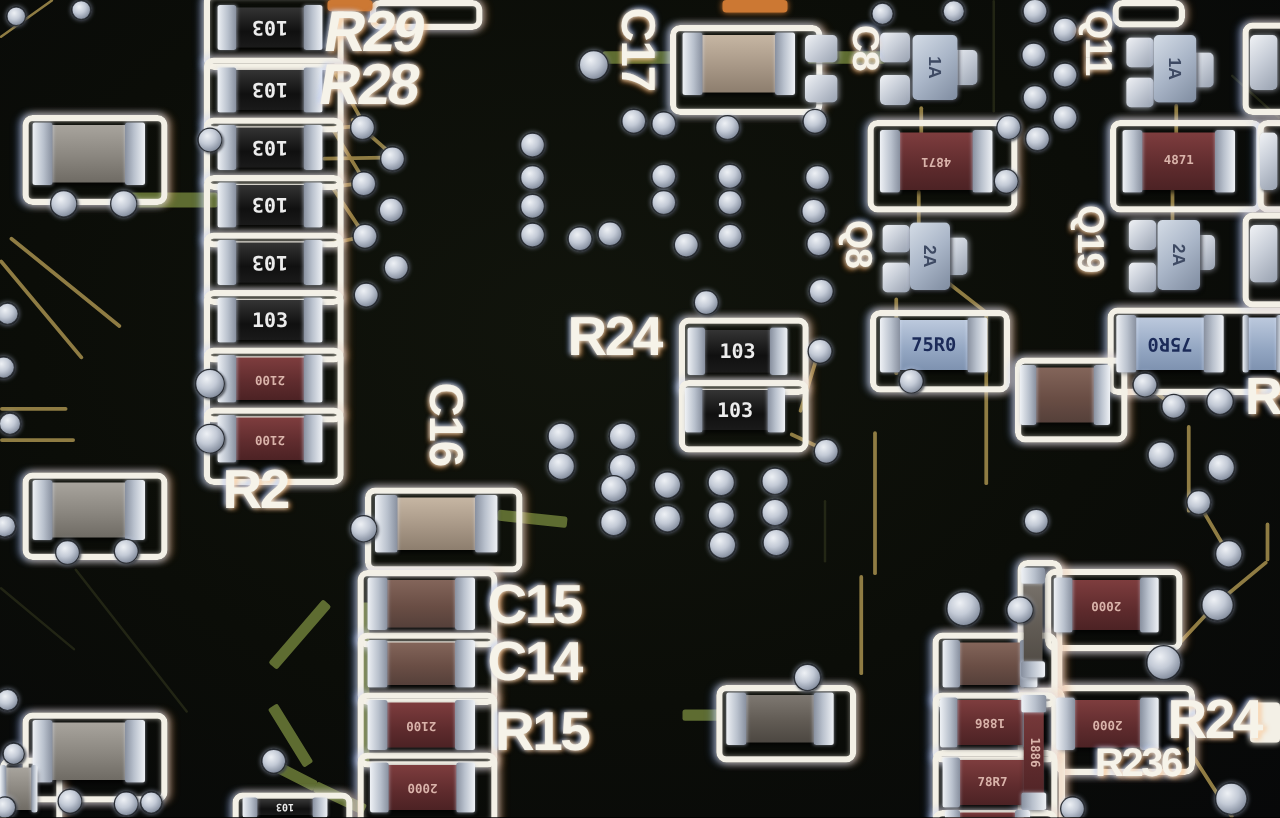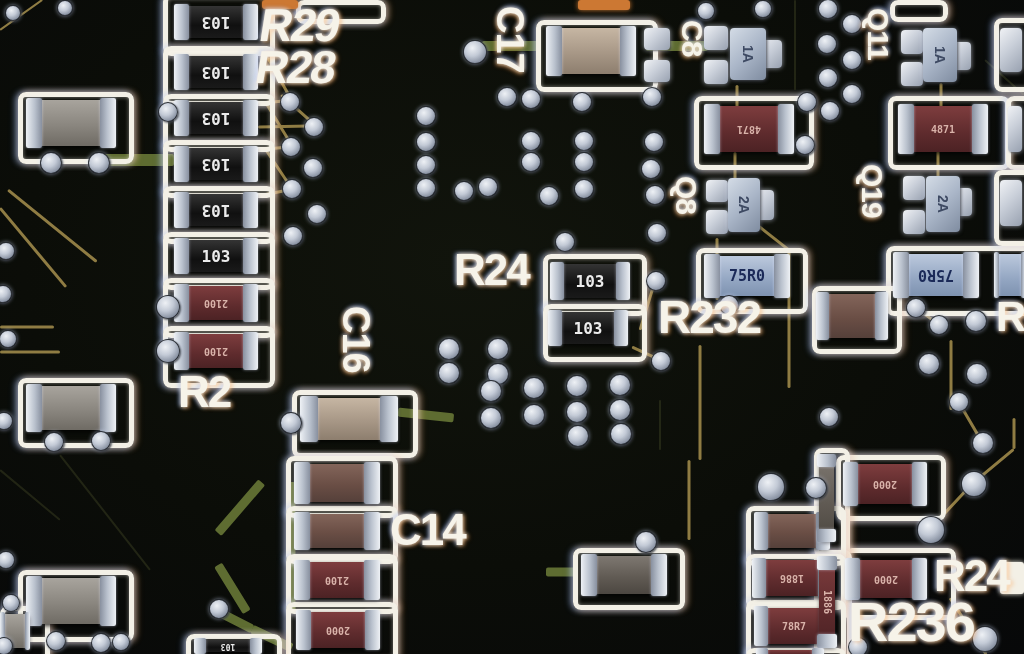--- a/index.html
+++ b/index.html
@@ -442,23 +442,24 @@
       <div class="mk">2A</div>
     </div>
     <div class="lbl slant" style="font-size: 46px; left: 260px; top: 4px;">R29</div>
     <div class="lbl slant" style="font-size: 46px; left: 256px; top: 46px;">R28</div>
     <div class="lbl v" style="font-size: 38px; left: 492px; top: 6px;">C17</div>
     <div class="lbl v" style="font-size: 30px; left: 678px; top: 20px;">C8</div>
     <div class="lbl v" style="font-size: 30px; left: 864px; top: 8px;">Q11</div>
     <div class="lbl v" style="font-size: 30px; left: 672px; top: 176px;">Q8</div>
     <div class="lbl v" style="font-size: 30px; left: 858px; top: 164px;">Q19</div>
     <div class="lbl" style="font-size: 44px; left: 454px; top: 250px;">R24</div>
-    <div class="lbl" style="font-size: 46px; left: 658px; top: 296px;">R232</div>
     <div class="lbl v" style="font-size: 38px; left: 338px; top: 306px;">C16</div>
     <div class="lbl" style="font-size: 44px; left: 178px; top: 372px;">R2</div>
+    <div class="lbl" style="font-size: 44px; left: 390px; top: 464px;">C15</div>
     <div class="lbl" style="font-size: 44px; left: 390px; top: 510px;">C14</div>
+    <div class="lbl" style="font-size: 44px; left: 396px; top: 566px;">R15</div>
     <div class="lbl" style="font-size: 44px; left: 934px; top: 556px;">R24</div>
-    <div class="lbl" style="font-size: 56px; left: 848px; top: 596px;">R236</div>
+    <div class="lbl" style="font-size: 32px; left: 876px; top: 596px;">R236</div>
     <div class="lbl" style="font-size: 42px; left: 996px; top: 298px;">R</div>
     <div class="frag" style="background: rgb(204, 120, 51); box-shadow: rgb(204, 120, 51) 0px 0px 5px; left: 262px; top: 0px; width: 36px; height: 9px;"></div>
     <div class="frag" style="background: rgb(204, 120, 51); box-shadow: rgb(204, 120, 51) 0px 0px 5px; left: 578px; top: 0px; width: 52px; height: 10px;"></div>
     <div class="frag" style="background: rgb(243, 240, 230); box-shadow: rgb(243, 240, 230) 0px 0px 5px; left: 1000px; top: 562px; width: 24px; height: 32px;"></div>
   </div>
 
 </body></html>

